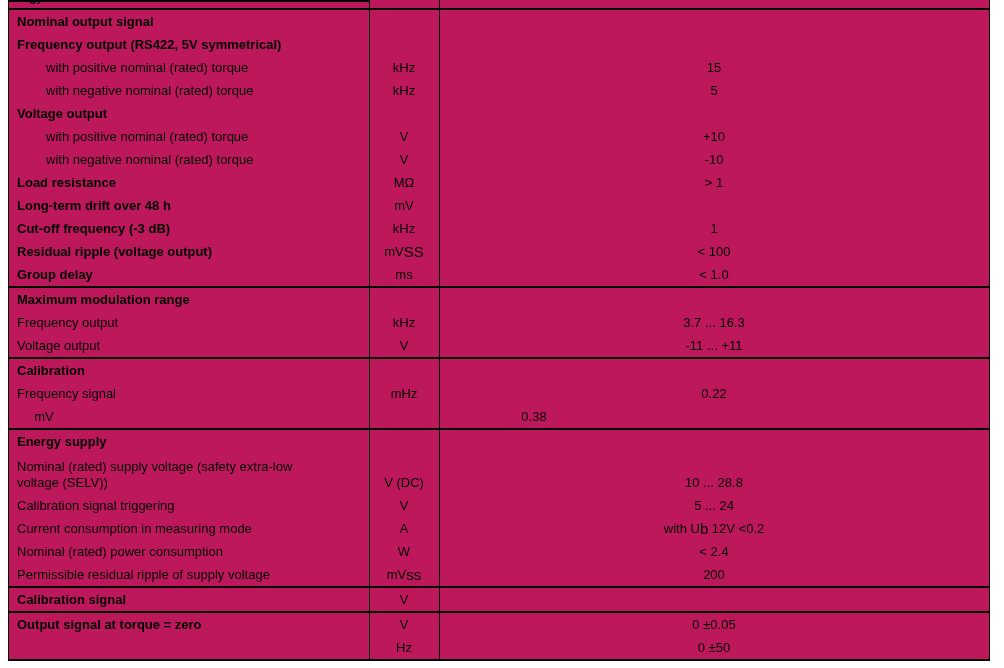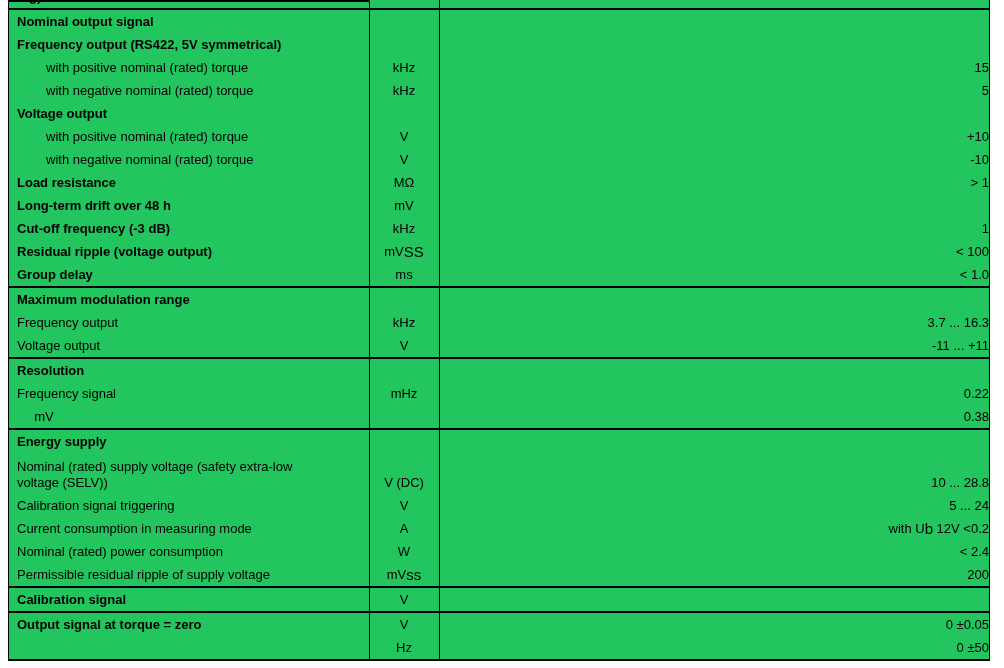--- a/index.html
+++ b/index.html
@@ -17,21 +17,21 @@
   }
   .spec-table {
     position: absolute;
     left: 8px;
     top: 0;
     width: 982px;
     box-sizing: border-box;
     border-left: 1.5px solid #000;
     border-right: 1.5px solid #000;
     border-bottom: 2px solid #000;
-    background: #22c55e;
+    background: #be185d;
   }
   .clip-row {
     height: 8px;
     overflow: hidden;
     position: relative;
   }
   .partial-topline {
     position: absolute;
     top: 0;
     left: 0;
@@ -74,21 +74,21 @@
     text-align: left;
   }
   .cell.label.bold { font-weight: bold; }
   .cell.label.indent { padding-left: 37px; }
   .cell.unit {
     width: 70px;
     text-align: center;
   }
   .cell.value {
     flex: 1;
-    text-align: right;
+    text-align: center;
   }
   .subsc {
     font-size: 15px;
     position: relative;
     top: 1px;
   }
   .vline {
     position: absolute;
     top: 0;
     bottom: 0;
@@ -178,21 +178,21 @@
           <div class="cell value">3.7 ... 16.3</div>
         </div>
         <div class="row">
           <div class="cell label">Voltage output</div>
           <div class="cell unit">V</div>
           <div class="cell value">-11 ... +11</div>
         </div>
       </div>
       <div class="section">
         <div class="row">
-          <div class="cell label bold">Resolution</div>
+          <div class="cell label bold">Calibration</div>
           <div class="cell unit"></div>
           <div class="cell value"></div>
         </div>
         <div class="row">
           <div class="cell label">Frequency signal</div>
           <div class="cell unit">mHz</div>
           <div class="cell value">0.22</div>
         </div>
         <div class="row">
           <div class="cell unit">mV</div>

